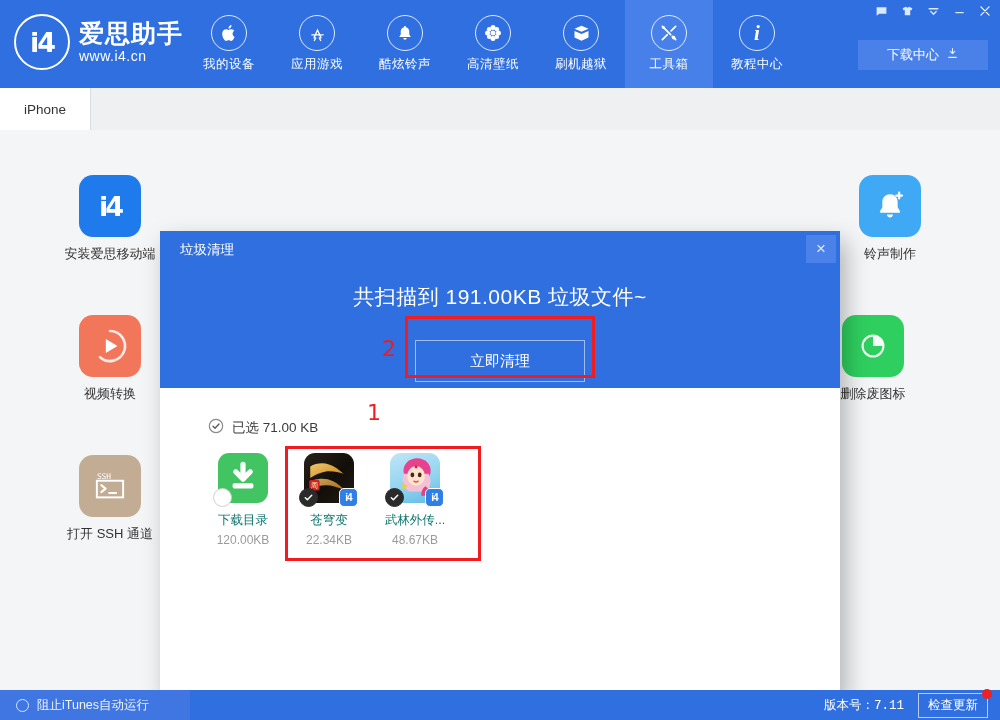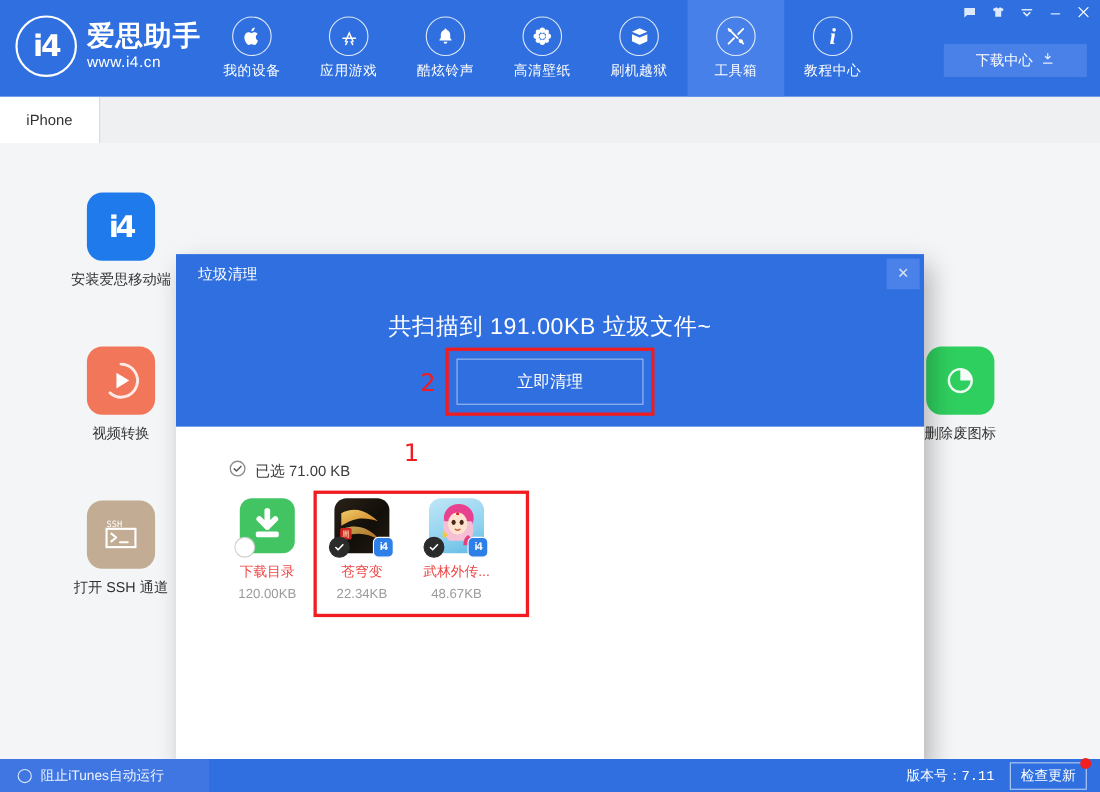--- a/index.html
+++ b/index.html
@@ -106,21 +106,21 @@
   .dlg-close {
     position: absolute; right: 4px; top: 4px; width: 30px; height: 28px;
     background: #4b82e9; color: #dbe7fb; font-size: 17px;
     display: flex; align-items: center; justify-content: center; cursor: pointer;
   }
   .dlg-msg {
     position: absolute; left: 0; top: 52px; width: 680px; text-align: center;
     color: #ffffff; font-size: 21px; letter-spacing: 0.5px;
   }
   .clean-btn {
-    position: absolute; left: 255px; top: 95px; width: 170px; height: 42px;
+    position: absolute; left: 255px; top: 109px; width: 170px; height: 42px;
     border: 1px solid #9fbdf0; color: #ffffff; font-size: 15px;
     display: flex; align-items: center; justify-content: center; cursor: pointer;
     background: transparent;
   }
   .anno-box {
     position: absolute; border: 3px solid #f01c20; pointer-events: none;
   }
   .anno-num {
     position: absolute; color: #f01c20; font-size: 22px;
     font-family: "DejaVu Sans", sans-serif;
@@ -137,21 +137,21 @@
   .sel-text { font-size: 13.5px; color: #3b3b3b; }
 
   .file-grid { position: absolute; left: 40px; top: 65px; display: flex; }
   .file-item {
     width: 86px; text-align: center; cursor: pointer; position: relative;
   }
   .file-icon {
     width: 50px; height: 50px; margin: 0 auto 9px; border-radius: 11px;
     position: relative; overflow: visible;
   }
-  .file-name { font-size: 12.5px; color: #ef4444; margin-bottom: 4px; }
+  .file-name { font-size: 12.5px; color: #0f766e; margin-bottom: 4px; }
   .file-size { font-size: 12px; color: #9b9b9b; }
   .chk {
     position: absolute; left: -5px; bottom: -4px; width: 19px; height: 19px;
     border-radius: 50%; background: #ffffff; border: 1.5px solid #cfcfcf;
     display: flex; align-items: center; justify-content: center;
   }
   .chk.on { background: #2b2b2b; border-color: #2b2b2b; }
   .badge-i4 {
     position: absolute; right: -4px; bottom: -4px; width: 19px; height: 19px;
     border-radius: 5px; background: #2f7fe8; color: #fff;
@@ -347,20 +347,30 @@
       <div class="tool-icon" style="background:#c3ac94;">
         <svg width="42" height="42" viewBox="0 0 48 48">
           <text x="9" y="16" fill="#ffffff" font-size="9" font-family="DejaVu Sans Mono, monospace">SSH</text>
           <rect x="9" y="18" width="30" height="19" fill="none" stroke="#ffffff" stroke-width="2.2"></rect>
           <path d="M14 23l5 4-5 4M23 32h8" stroke="#ffffff" stroke-width="2.2" fill="none" stroke-linecap="round" stroke-linejoin="round"></path>
         </svg>
       </div>
       <div class="tool-label">打开 SSH 通道</div>
     </div>
 
+    <div class="tool" style="left:825px; top:45px;">
+      <div class="tool-icon" style="background:#3fa9f5;">
+        <svg width="40" height="40" viewBox="0 0 48 48" fill="#ffffff">
+          <path d="M24 10c-5.4 0-9.2 4-9.2 9.1v6.4L12 30.3c-.5.8 0 1.8 1 1.8h22c1 0 1.5-1 1-1.8l-2.8-4.8v-6.4c0-5.1-3.8-9.1-9.2-9.1z"></path>
+          <path d="M20.4 34.2h7.2c0 2-1.6 3.5-3.6 3.5s-3.6-1.5-3.6-3.5z"></path>
+          <path d="M35 8v7M31.5 11.5h7" stroke="#ffffff" stroke-width="2.6" stroke-linecap="round"></path>
+        </svg>
+      </div>
+      <div class="tool-label">铃声制作</div>
+    </div>
 
     <div class="tool" style="left:808px; top:185px;">
       <div class="tool-icon" style="background:#2fcf5f;">
         <svg width="40" height="40" viewBox="0 0 48 48" fill="none">
           <circle cx="24" cy="24" r="12.5" stroke="#ffffff" stroke-width="2.6" opacity="0.9"></circle>
           <path d="M24 24V11.5A12.5 12.5 0 0136.5 24z" fill="#ffffff" opacity="0.95"></path>
         </svg>
       </div>
       <div class="tool-label">删除废图标</div>
     </div>

